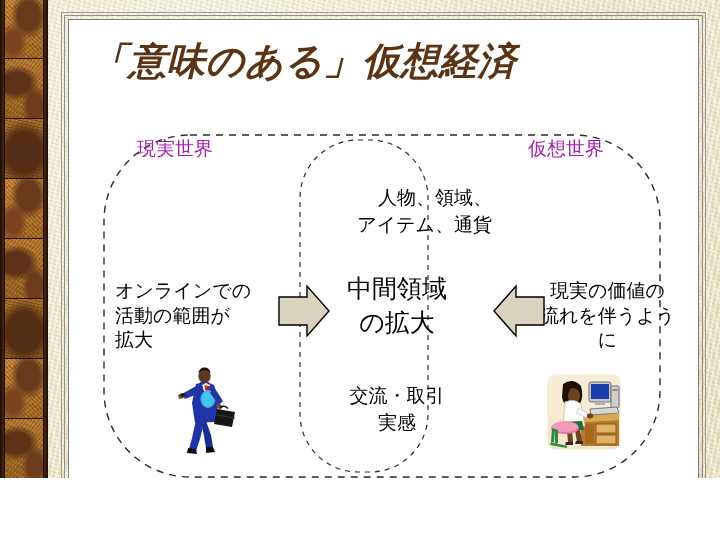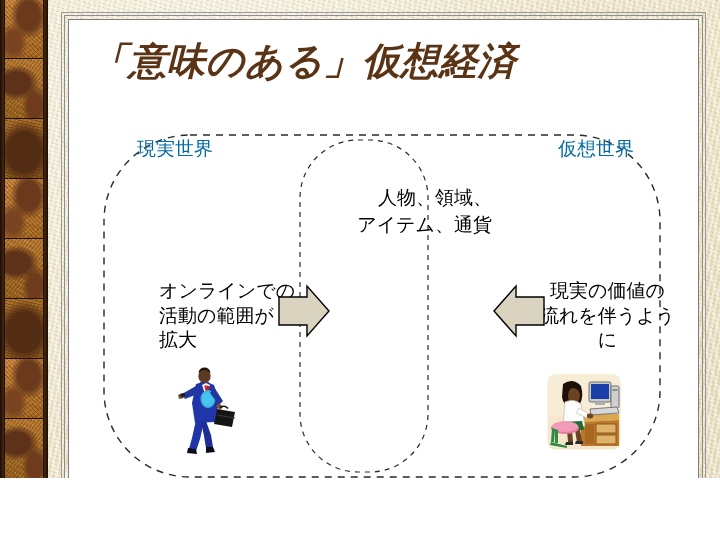--- a/index.html
+++ b/index.html
@@ -119,36 +119,36 @@
     position: absolute;
     left: 68px; top: 19px;
     width: 631px; height: 494px;
     pointer-events: none;
   }
 
   
   .label {
     position: absolute;
     font-size: 19px;
-    color: #0369a1;
+    color: #a21caf;
     white-space: nowrap;
     font-family: Liberation Serif, serif;
   }
   .label-real { left: 137px; top: 136px; }
-  .label-virtual { left: 558px; top: 136px; }
+  .label-virtual { left: 528px; top: 136px; }
 
   
   .txt {
     position: absolute;
     color: #000000;
     font-size: 19px;
     line-height: 1.30;
     white-space: pre-line;
   }
-  .txt-left { left: 115px; top: 278px; width: 175px; text-align: left; margin-left: 44px; }
+  .txt-left { left: 115px; top: 278px; width: 175px; text-align: left; }
   .txt-right { left: 520px; top: 278px; width: 175px; text-align: center; }
   .txt-mid-top {
     left: 302px; top: 184px; width: 190px;
     text-align: right; line-height: 1.40;
   }
   .txt-mid-bot {
     left: 302px; top: 382px; width: 190px;
     text-align: center; line-height: 1.40;
   }
   .txt-mid-main {
@@ -206,20 +206,24 @@
   </svg>
 
   <div class="label label-real">現実世界</div>
   <div class="label label-virtual">仮想世界</div>
 
   <div class="txt txt-left">オンラインでの
 活動の範囲が
 拡大</div>
   <div class="txt txt-mid-top">人物、領域、
 アイテム、通貨</div>
+  <div class="txt-mid-main">中間領域
+の拡大</div>
+  <div class="txt txt-mid-bot">交流・取引
+実感</div>
   <div class="txt txt-right">現実の価値の
 流れを伴うよう
 に</div>
 
   <svg class="arrow arrow-right" width="54" height="56" viewBox="0 0 54 56">
     <polygon points="2,14 30,14 30,3 52,28 30,53 30,42 2,42" fill="#d9d3c0" stroke="#000000" stroke-width="1.4" stroke-linejoin="miter"></polygon>
   </svg>
 
   <svg class="arrow arrow-left" width="54" height="56" viewBox="0 0 54 56">
     <polygon points="52,14 24,14 24,3 2,28 24,53 24,42 52,42" fill="#d9d3c0" stroke="#000000" stroke-width="1.4" stroke-linejoin="miter"></polygon>

